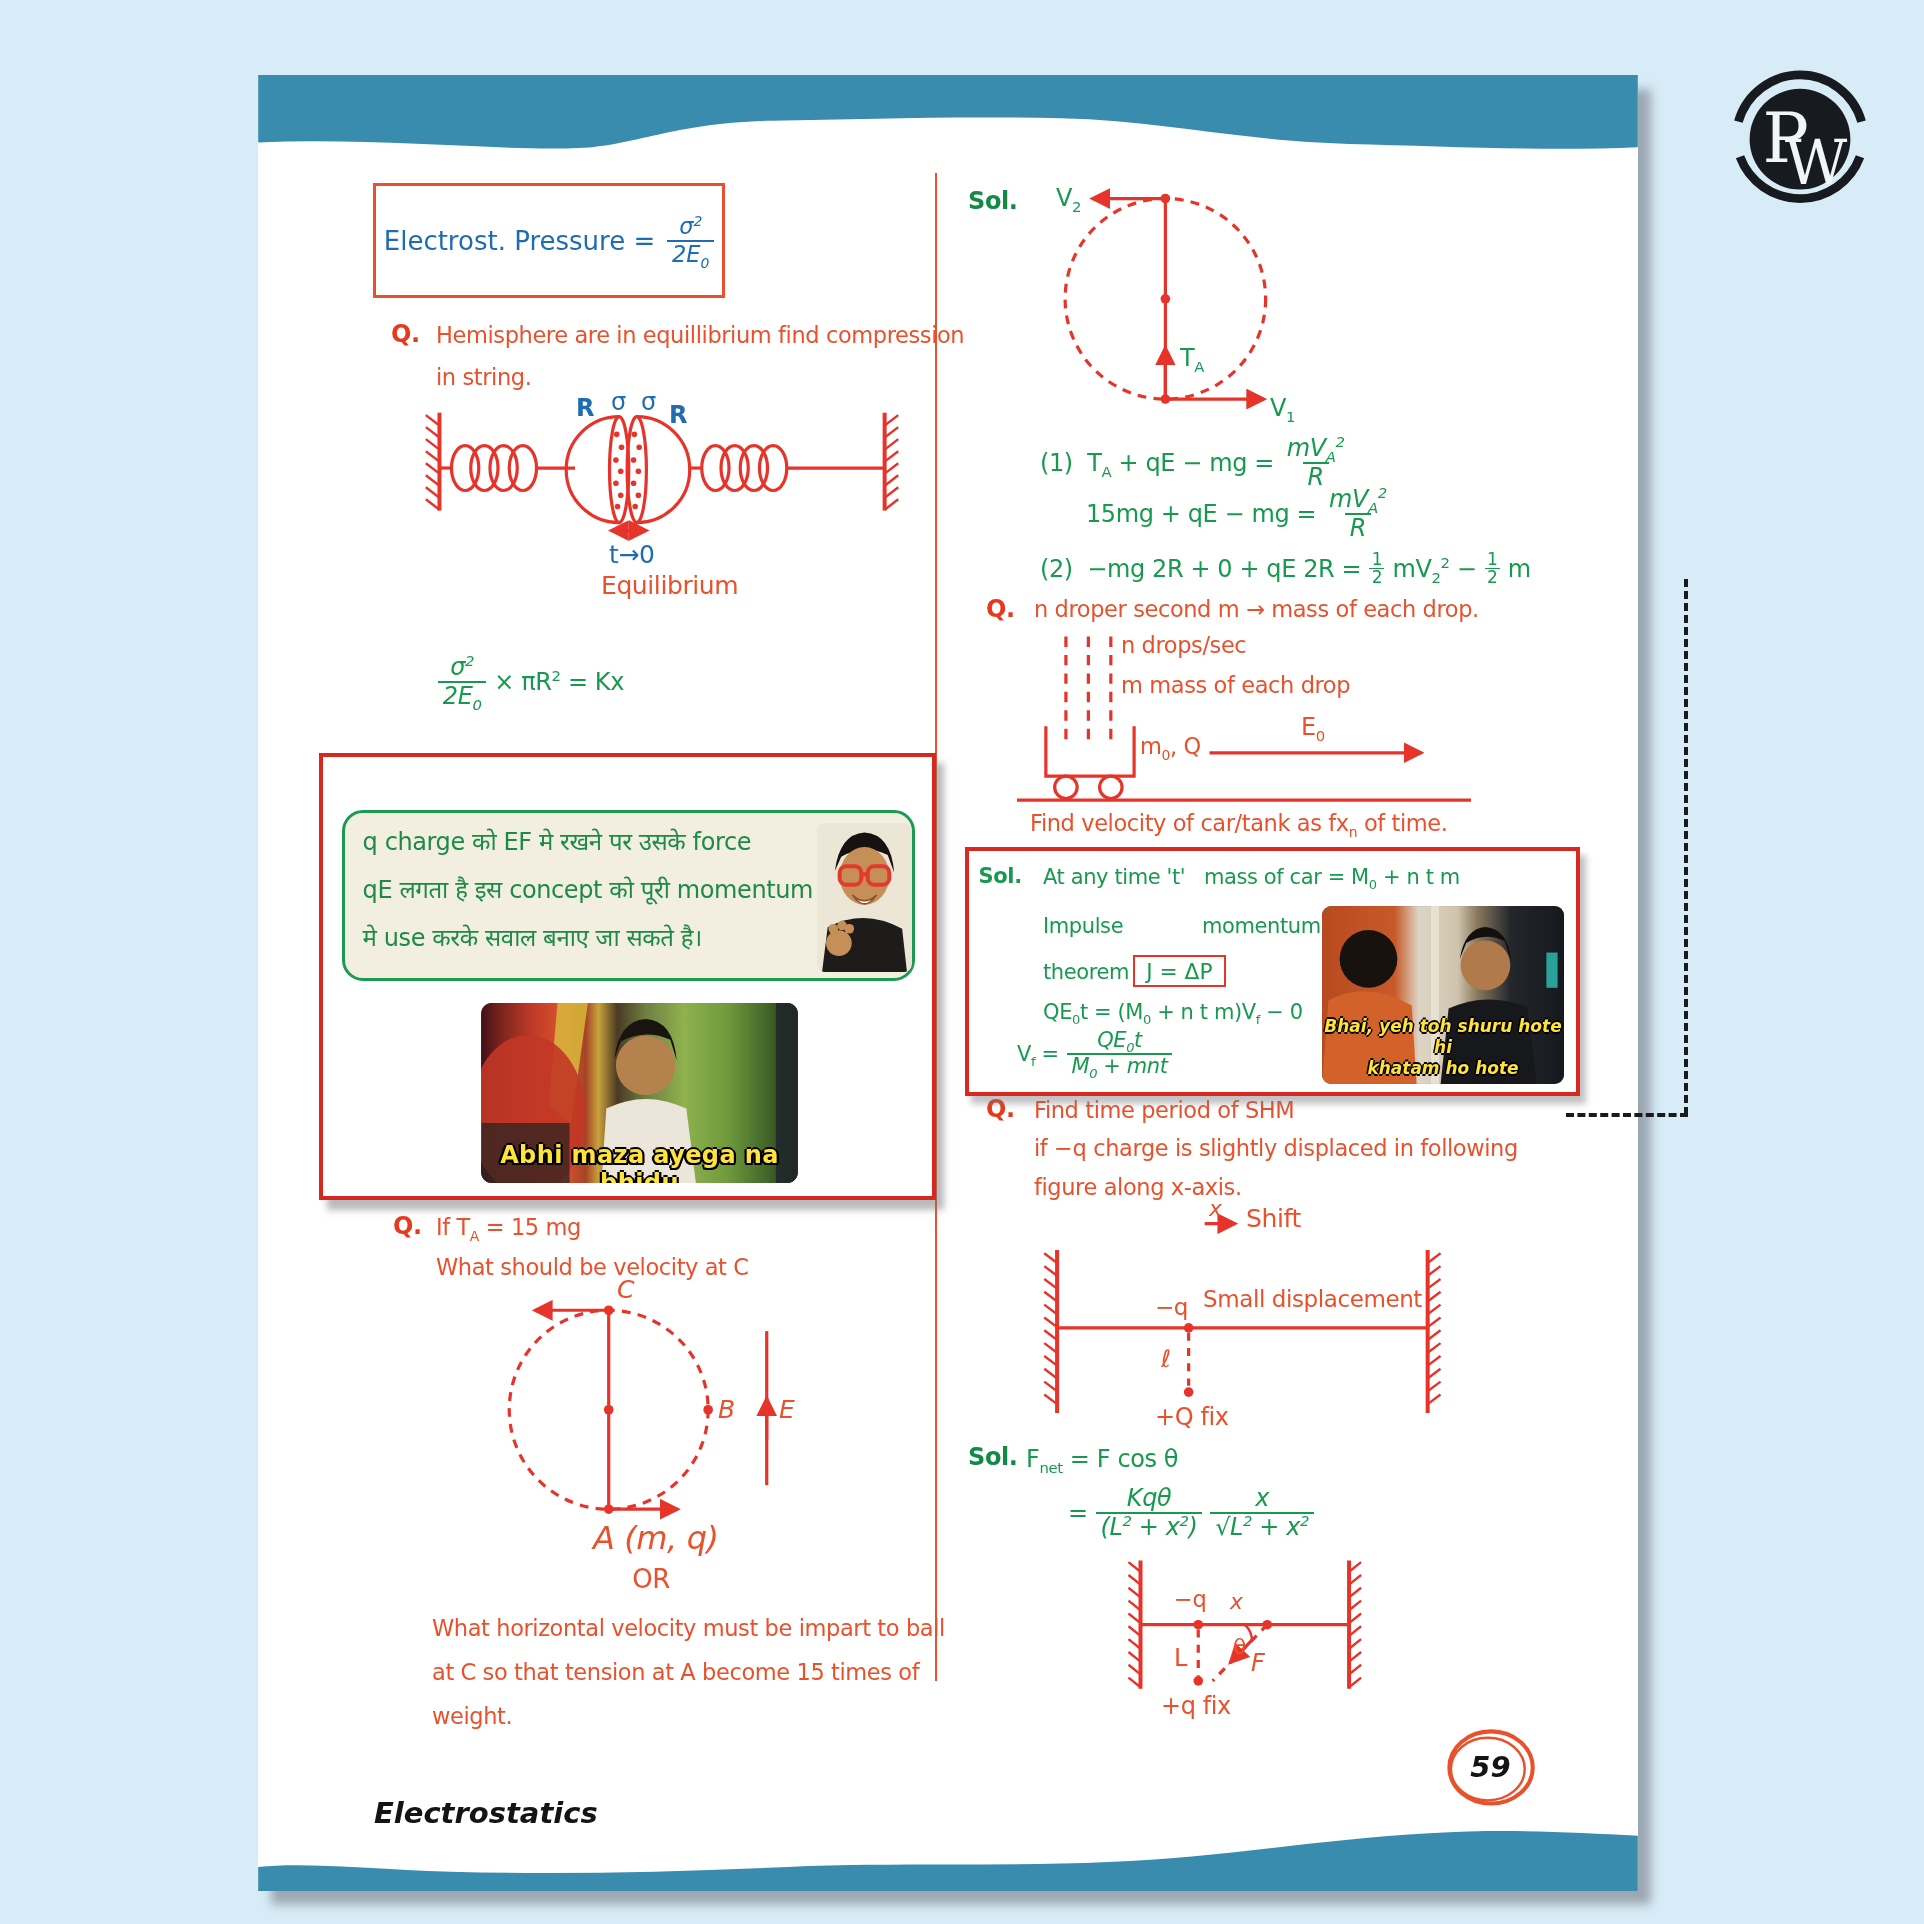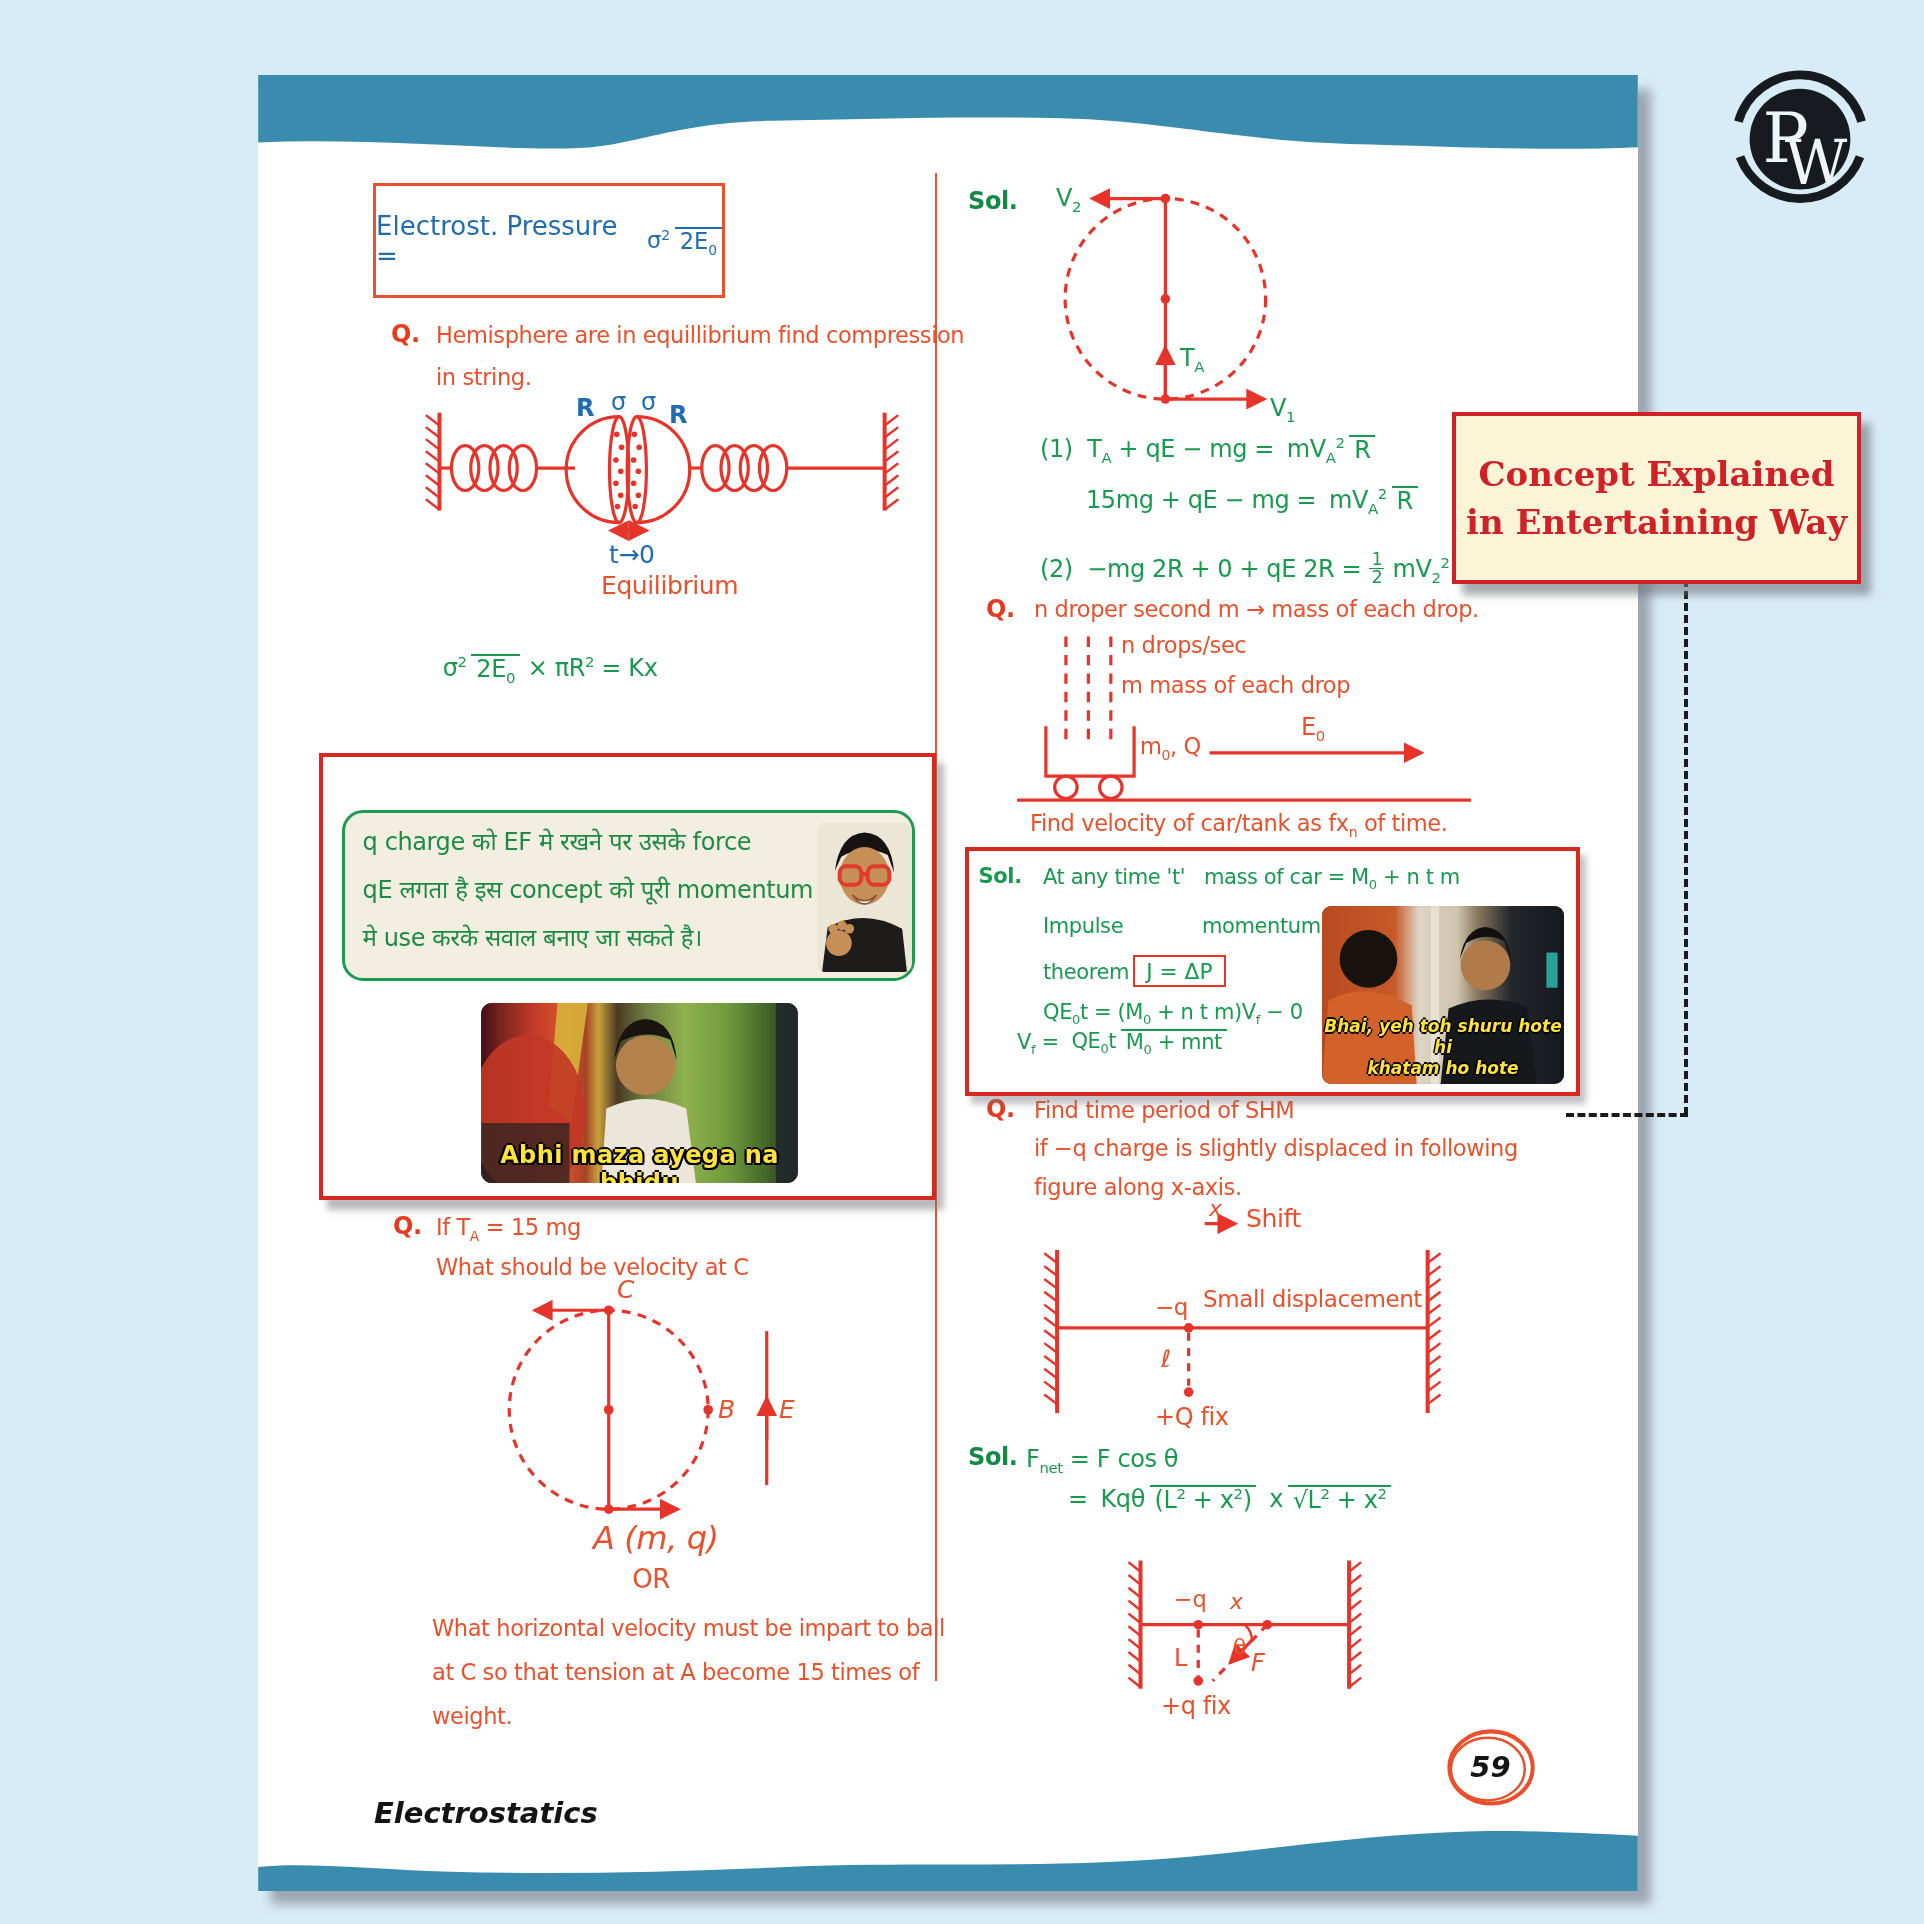--- a/index.html
+++ b/index.html
@@ -13,21 +13,21 @@
   #divider{position:absolute;left:677px;top:98px;width:2.4px;height:1508px;background:#e8512b;z-index:1;}
   
   .txt{position:absolute;white-space:pre;letter-spacing:-0.4px;font-size:22.5px;color:#e8512b;}
   .blue{color:#1f6cb3;}
   .green{color:#179a4f;}
   .mag{color:#d4208c;}
   .qm{font-weight:bold;color:#e63a1e;font-size:24px;}
   .solm{font-weight:bold;color:#128a45;font-size:24px;}
   .row{position:absolute;display:flex;align-items:center;gap:8px;white-space:pre;letter-spacing:-0.4px;}
   .eqg{font-size:24px;color:#179a4f;}
-  .fr{display:inline-flex;flex-direction:row;align-items:center;line-height:1.12;}
+  .fr{display:inline-flex;flex-direction:column;align-items:center;line-height:1.12;font-style:italic;}
   .fr .n{padding:0 4.8px;}
   .fr .d{border-top:2.4px solid currentColor;padding:0 4.8px;text-align:right;}
   .sfr{display:inline-flex;flex-direction:column;align-items:center;line-height:1;font-size:17px;}
   .sfr .d{border-top:1.6px solid currentColor;padding:0 2.4px;}
   sup,sub{font-size:62%;line-height:0;}
   
   #pbox{position:absolute;left:115px;top:108px;width:346px;height:109px;border:3.2px solid #e8512b;
         display:flex;align-items:center;justify-content:center;gap:12px;background:#fff;}
   #impbox{position:absolute;left:61px;top:678px;width:609px;height:439px;border:4px solid #d7281f;
         background:#fff;box-shadow:8px 9.6px 6.4px rgba(120,120,125,.5);}
@@ -412,19 +412,15 @@
       <div class="txt" style="left:903px;top:1617px;font-size:24px">+q fix</div>
 
       <div id="pnum">
         <div class="num">59</div>
       </div>
     </div>
   </div>
 
   <div id="dashv"></div>
   <div id="dashh"></div>
-  <div id="callout">
-    <div>Concept Explained</div>
-    <div>in Entertaining Way</div>
-  </div>
 
 </div>
 
 
 </body></html>

